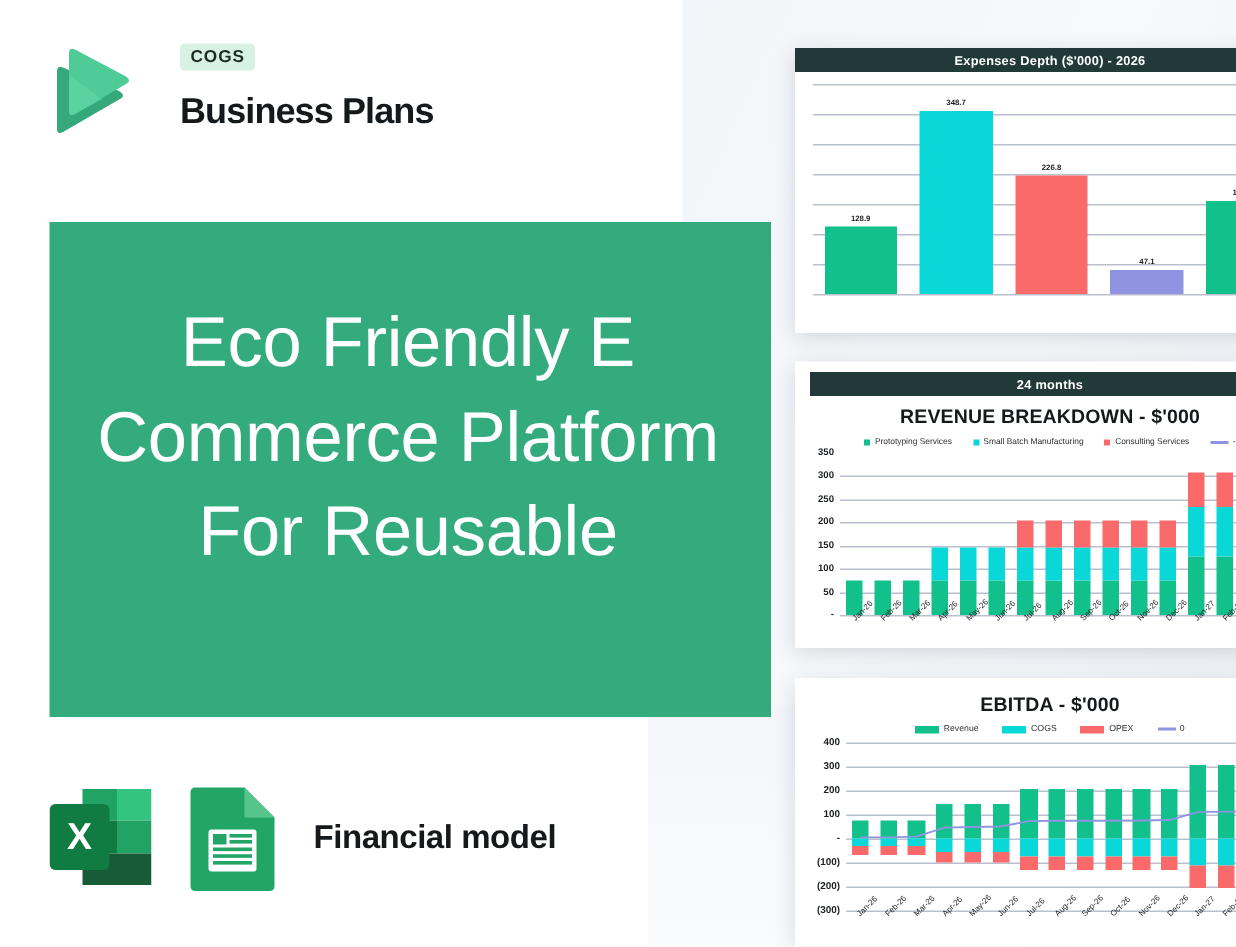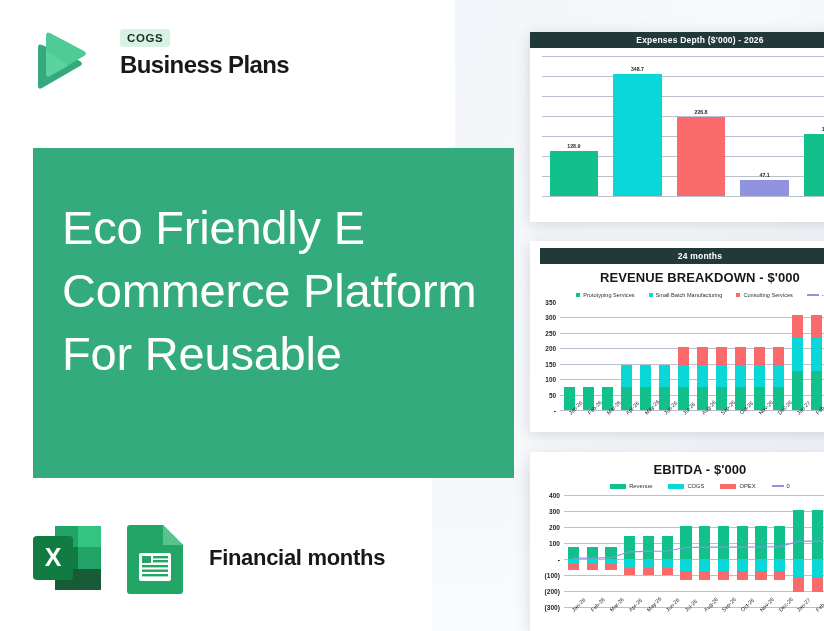--- a/index.html
+++ b/index.html
@@ -22,33 +22,34 @@
 
   
   .green-panel {
     position:absolute; left:33px; top:148px; width:481px; height:330px;
     background:#34ab7d;
   }
   .hero-title {
     position:absolute; left:62px; top:196px; width:420px;
     color:#ffffff; font-size:47px; line-height:63px; font-weight:400;
     letter-spacing:-0.2px;
+    text-align:center;
   }
 
   
   .logo-wrap { position:absolute; left:28px; top:28px; width:250px; height:65px; }
   .logo-mark { position:absolute; left:0px; top:2px; width:62px; height:62px; }
   .logo-text-block { position:absolute; left:92px; top:0px; }
   .ready-badge {
     display:inline-block; background:#d7f2e4; color:#1c2b26;
     font-size:11.5px; font-weight:700; letter-spacing:0.6px;
     padding:3px 7px 3px 7px; border-radius:3px;
   }
   .brand-name {
-    margin-top:4px; font-size:24px; font-weight:700; color:#15191c;
+    margin-top:14px; font-size:24px; font-weight:700; color:#15191c;
     letter-spacing:-0.6px; white-space:nowrap;
   }
 
   
   .footer-row { position:absolute; left:33px; top:519px; height:78px; display:flex; align-items:center; }
   .icon-excel { width:68px; height:72px; position:relative; margin-right:22px; }
   .icon-sheets { width:64px; height:74px; position:relative; margin-right:22px; }
   .footer-label { font-size:22px; font-weight:700; color:#15191c; letter-spacing:-0.3px; }
 
   
@@ -141,21 +142,21 @@
       <path d="M40 4 l20 20 h-20 z" fill="#58c48d"></path>
       <rect x="16" y="32" width="32" height="28" rx="2" fill="#ffffff"></rect>
       <rect x="19" y="35" width="9" height="7" fill="#23a566"></rect>
       <rect x="30" y="35" width="15" height="2.4" fill="#23a566"></rect>
       <rect x="30" y="39" width="15" height="2.4" fill="#23a566"></rect>
       <rect x="19" y="44" width="26" height="2.4" fill="#23a566"></rect>
       <rect x="19" y="48.5" width="26" height="2.4" fill="#23a566"></rect>
       <rect x="19" y="53" width="26" height="2.4" fill="#23a566"></rect>
     </svg>
   </div>
-  <div class="footer-label">Financial months</div>
+  <div class="footer-label">Financial model</div>
 </div>
 
 <div class="card" id="card-expenses">
   <div class="card-banner">Expenses Depth ($'000) - 2026</div>
   <div class="plot" id="expenses-plot">
       <div class="gridline" style="top: 140px;"></div>
       <div class="gridline" style="top: 120px;"></div>
       <div class="gridline" style="top: 100px;"></div>
       <div class="gridline" style="top: 80px;"></div>
       <div class="gridline" style="top: 60px;"></div>

